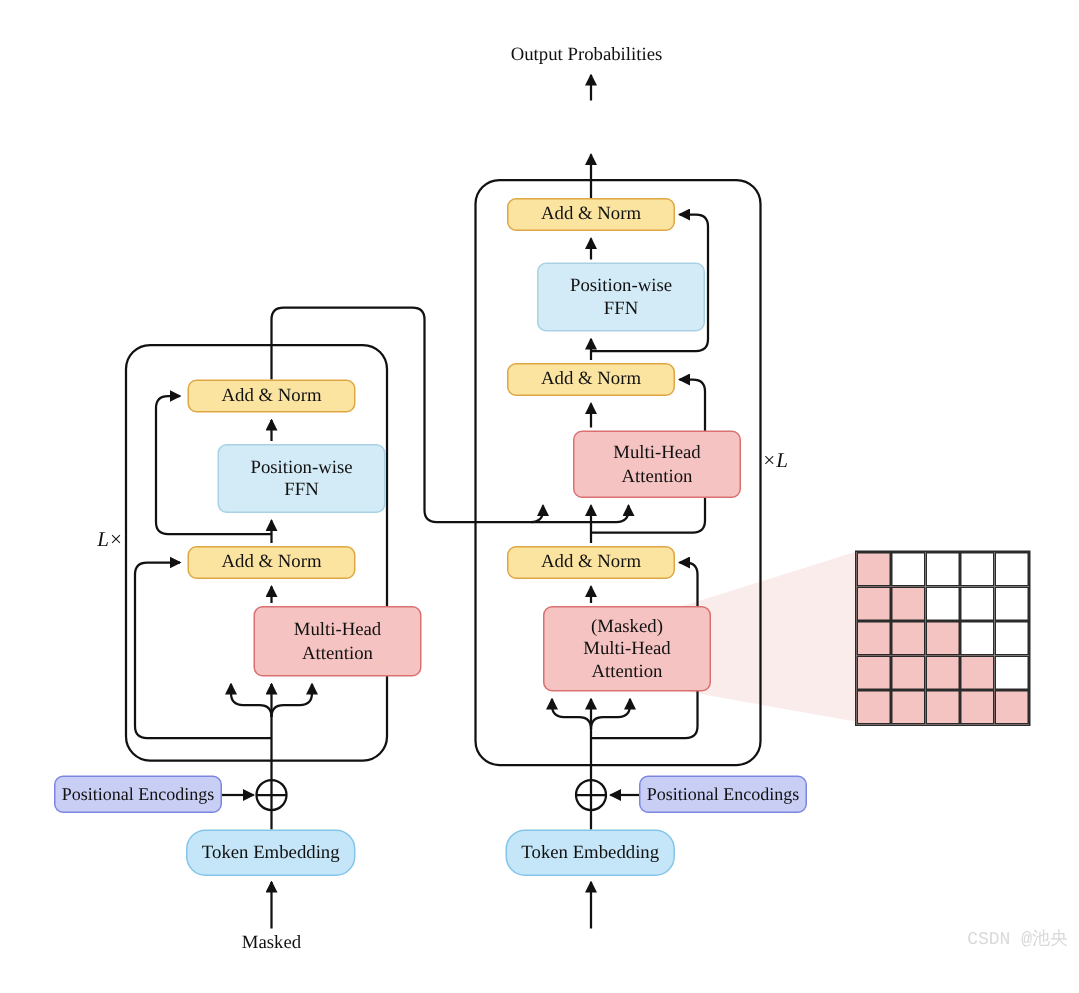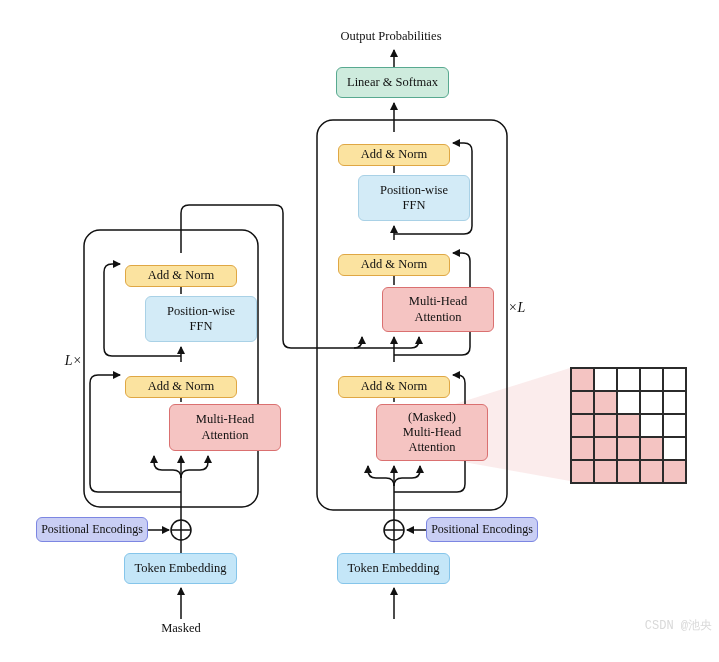--- a/index.html
+++ b/index.html
@@ -7,23 +7,23 @@
     position:relative;width:719px;height:662px;background:#ffffff;overflow:hidden;
     font-family:"Liberation Serif","DejaVu Serif",serif;color:#111;
   }
   #wires{position:absolute;left:0;top:0;z-index:0;}
   .box{
     position:absolute;z-index:2;box-sizing:border-box;
     display:flex;align-items:center;justify-content:center;text-align:center;
     border-radius:6px;border:1.5px solid #999;
     font-size:12.5px;line-height:1.22;white-space:pre-line;
   }
-  .yellow{background:var(--yellow-fill);border-color:var(--yellow-border);margin-top:12px;}
+  .yellow{background:var(--yellow-fill);border-color:var(--yellow-border);}
   .ffn{background:var(--ffn-fill);border-color:var(--ffn-border);margin-left:20px;}
-  .embed{background:var(--embed-fill);border-color:var(--embed-border);}
+  .embed{background:var(--embed-fill);border-color:var(--embed-border);border-radius:13px;}
   .pink{background:var(--pink-fill);border-color:var(--pink-border);margin-left:44px;}
   .green{background:var(--green-fill);border-color:var(--green-border);}
   .purple{background:var(--purple-fill);border-color:var(--purple-border);}
   .lbl{
     position:absolute;z-index:2;font-size:12.5px;text-align:center;white-space:nowrap;
   }
   .repeat{font-style:italic;font-size:14px;}
   #mask-grid{
     position:absolute;left:570px;top:367px;z-index:2;
     display:grid;grid-template-columns:repeat(5,23px);grid-template-rows:repeat(5,23px);
@@ -94,30 +94,29 @@
         <path d="M171,530 L191,530 M181,520 L181,540"></path>
       </g>
       <g>
         <circle cx="394" cy="530" r="10" fill="#fff"></circle>
         <path d="M384,530 L404,530 M394,520 L394,540"></path>
       </g>
     </g>
   </svg>
 
   <div class="lbl" style="left:321px;top:29px;width:140px;">Output Probabilities</div>
-  <div class="box green" style="left:336px;top:67px;width:113px;height:31px;">Linear &amp; Softmax</div>
 
   <div class="box yellow" style="left:338px;top:132px;width:112px;height:22px;">Add &amp; Norm</div>
   <div class="box ffn" style="left:338px;top:175px;width:112px;height:46px;">Position-wise
 FFN</div>
   <div class="box yellow" style="left:338px;top:242px;width:112px;height:22px;">Add &amp; Norm</div>
   <div class="box pink" style="left:338px;top:287px;width:112px;height:45px;">Multi-Head
 Attention</div>
   <div class="box yellow" style="left:338px;top:364px;width:112px;height:22px;">Add &amp; Norm</div>
-  <div class="box pink" style="left:332px;top:404px;width:112px;height:57px;">(Masked)
+  <div class="box pink" style="left:318px;top:404px;width:112px;height:57px;">(Masked)
 Multi-Head
 Attention</div>
   <div class="lbl repeat" style="left:508px;top:300px;width:32px;text-align:left;">×L</div>
 
   <div class="box yellow" style="left:125px;top:253px;width:112px;height:22px;">Add &amp; Norm</div>
   <div class="box ffn" style="left:125px;top:296px;width:112px;height:46px;">Position-wise
 FFN</div>
   <div class="box yellow" style="left:125px;top:364px;width:112px;height:22px;">Add &amp; Norm</div>
   <div class="box pink" style="left:125px;top:404px;width:112px;height:47px;">Multi-Head
 Attention</div>

